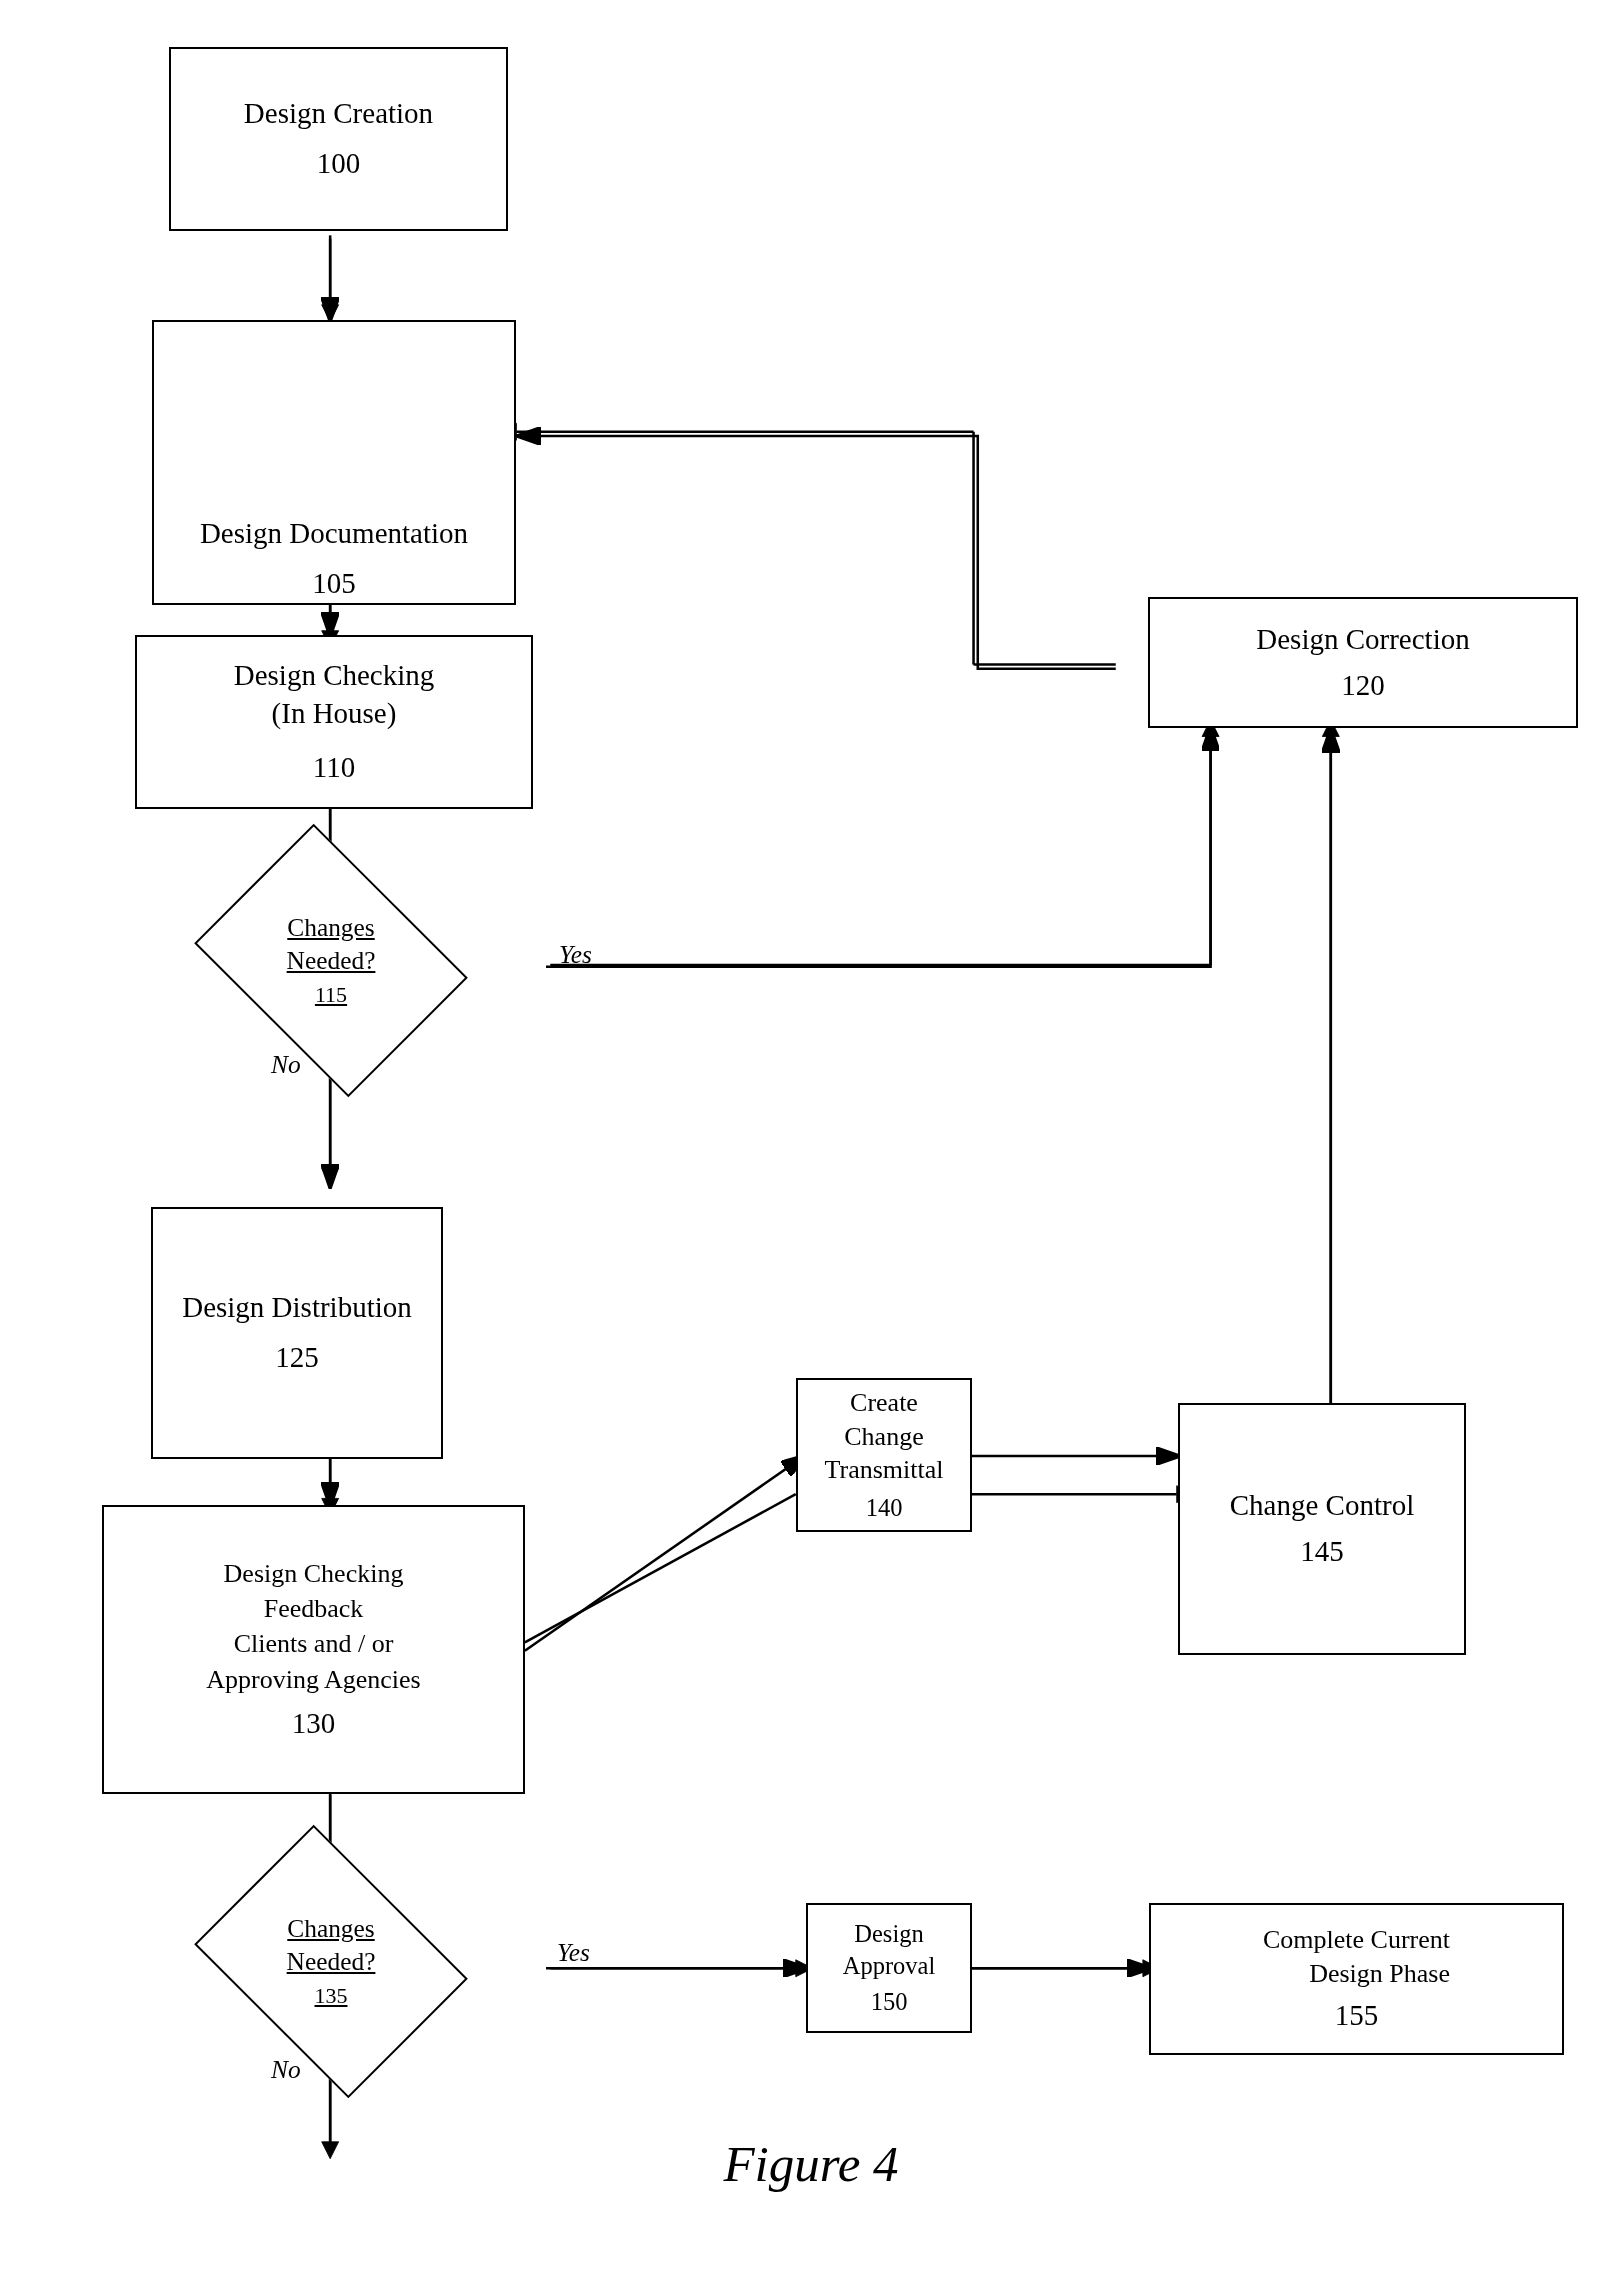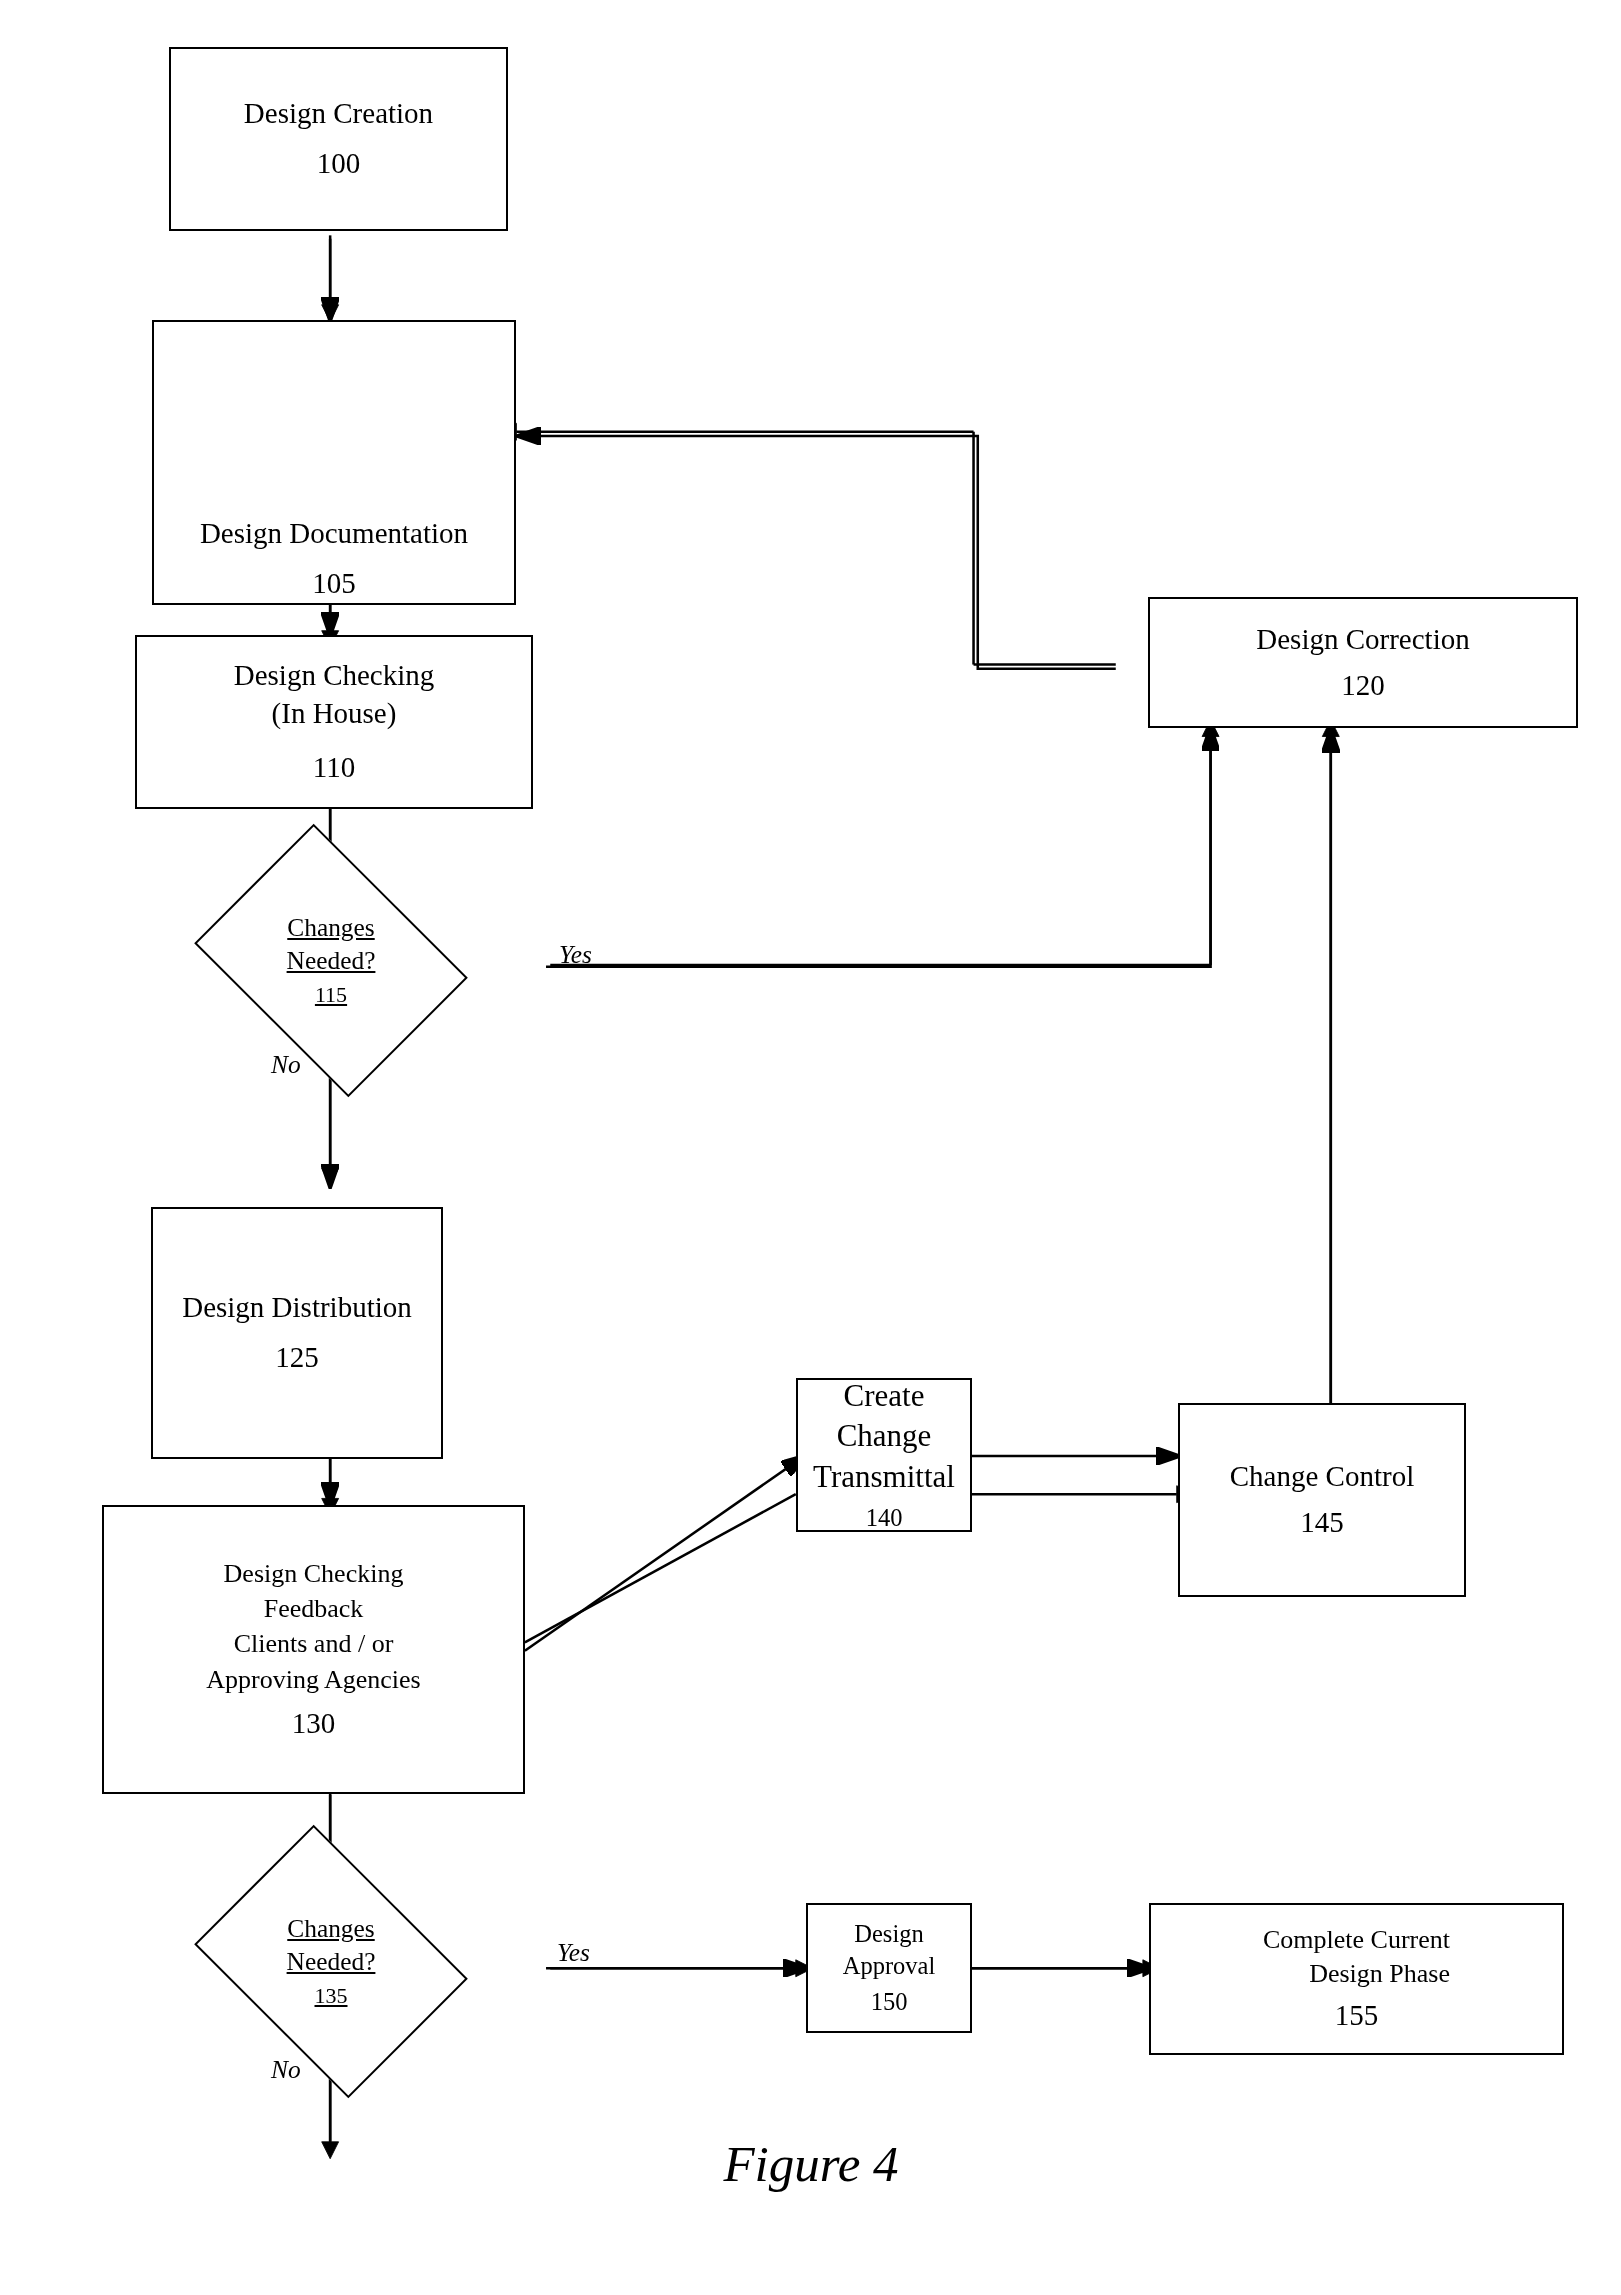--- a/index.html
+++ b/index.html
@@ -221,25 +221,25 @@
       <span style="font-size:22px;">135</span>
     </div>
   </div>
 
   <div class="flow-box" style="left:1148px; top:597px; width:430px; height:131px;">
     <div>Design Correction</div>
     <div style="margin-top:8.5px;">120</div>
   </div>
 
   <div class="flow-box" style="left:796px; top:1378px; width:176px; height:154px;">
-    <div style="font-size:31px; line-height:1.3;">Create<br>Change<br>Transmittal</div>
+    <div style="font-size:26px; line-height:1.3;">Create<br>Change<br>Transmittal</div>
     <div style="font-size:24.5px; margin-top:5.1px;">140</div>
   </div>
 
-  <div class="flow-box" style="left:1178px; top:1403px; width:288px; height:194px;">
+  <div class="flow-box" style="left:1178px; top:1403px; width:288px; height:252px;">
     <div>Change Control</div>
     <div style="margin-top:8.5px;">145</div>
   </div>
 
   <div class="flow-box" style="left:806px; top:1903px; width:166px; height:130px;">
     <div style="font-size:24.5px; line-height:1.3;">Design<br>Approval</div>
     <div style="font-size:24.5px; margin-top:5.1px;">150</div>
   </div>
 
   <div class="flow-box" style="left:1149px; top:1903px; width:415px; height:152px;text-align:right;">

